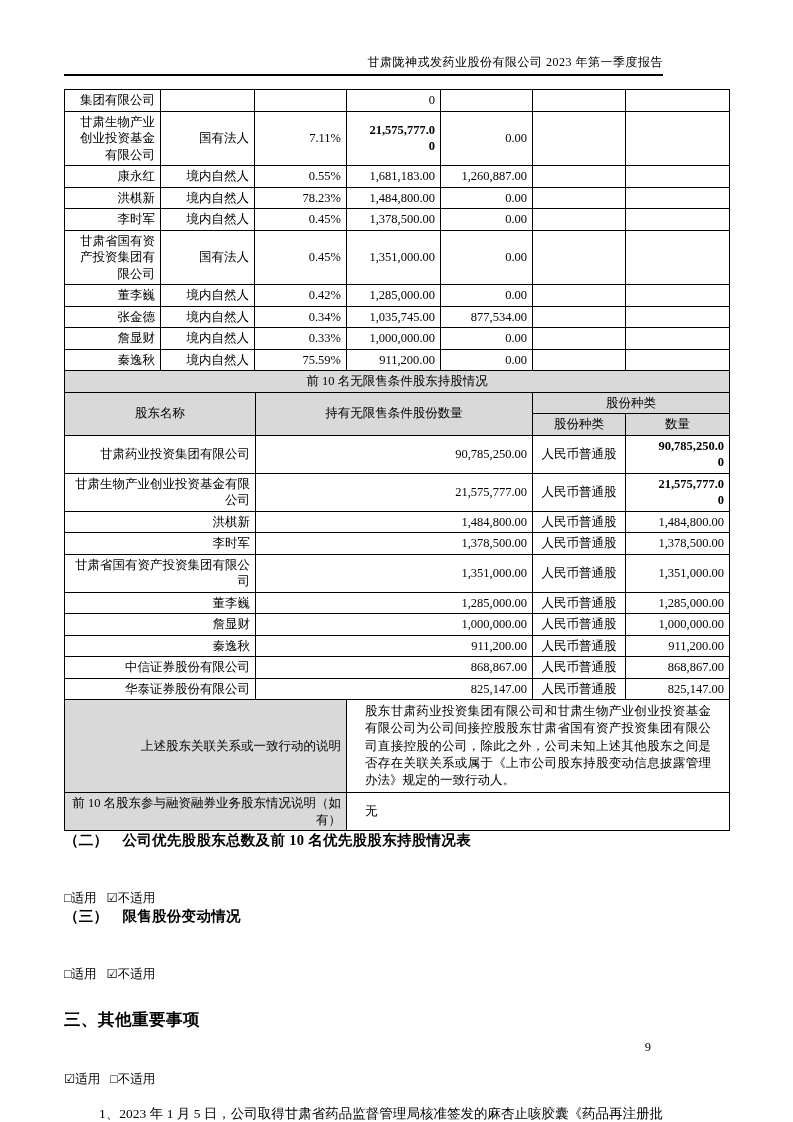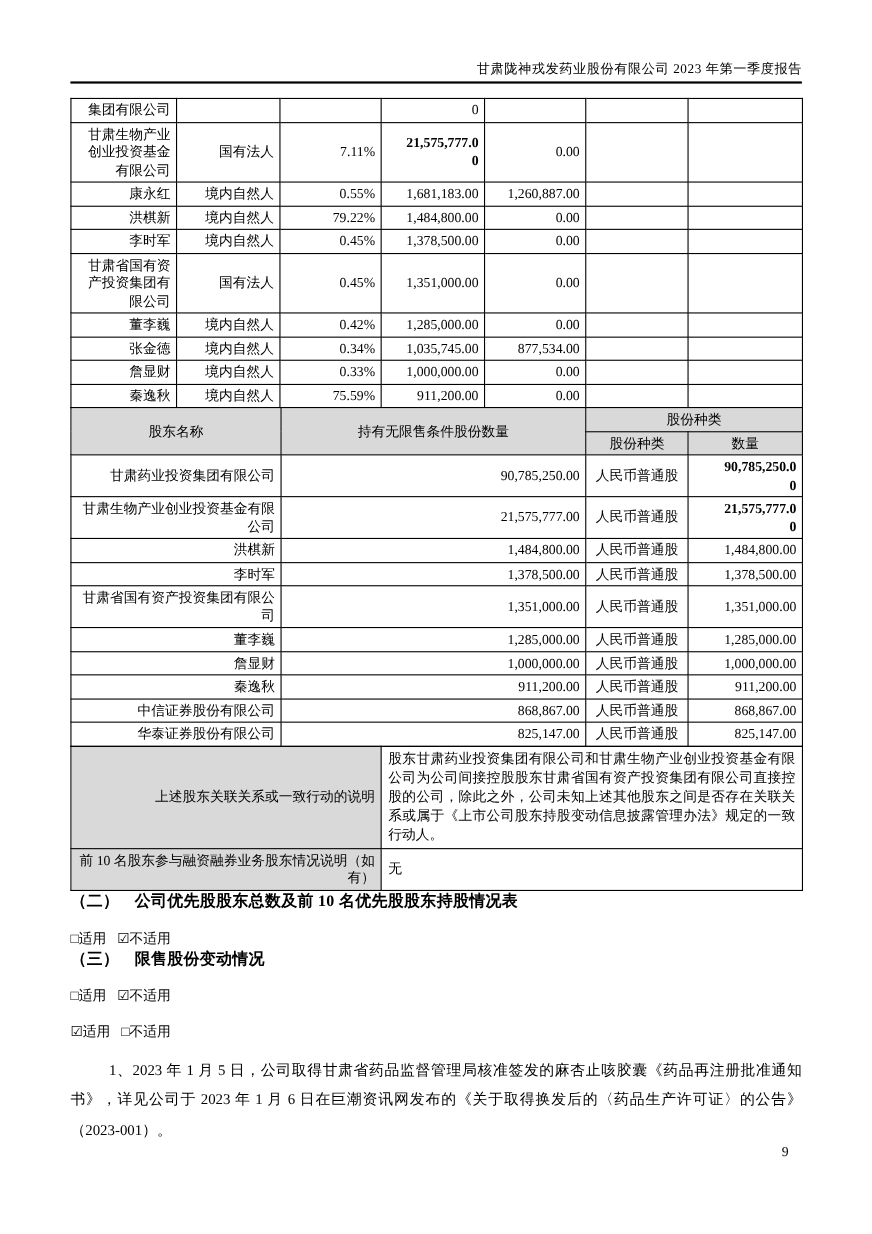--- a/index.html
+++ b/index.html
@@ -4,21 +4,21 @@
 <style>
   * { margin: 0; padding: 0; box-sizing: border-box; }
   html, body { background: #ffffff; }
   body {
     width: 793px; height: 1122px;
     font-family: "Liberation Serif", "DejaVu Serif", serif;
     color: #000;
     position: relative;
     overflow: hidden;
   }
-  .page { position: relative; width: 793px; height: 1122px; padding: 0 64px; }
+  .page { position: relative; width: 727px; height: 1122px; padding: 0 64px; }
 
   .page-header {
     padding-top: 54px;
     text-align: right;
     font-size: 12px;
     letter-spacing: 0.5px;
   }
   .header-rule { border-bottom: 2px solid #000; margin-top: 3px; }
 
   table { border-collapse: collapse; table-layout: fixed; width: 665px; }
@@ -33,28 +33,28 @@
     overflow: hidden;
   }
   .t1 { margin-top: 13px; }
   .t2, .t3 { margin-top: -1px; }
   .left   { text-align: right; }
   .right  { text-align: right; }
   .center { text-align: center; }
   .shade  { background: #d9d9d9; }
   .wrapnum { white-space: pre-line; font-weight: bold; }
   .section-row { text-align: center; background: #d9d9d9; padding: 2px 4px; }
-  .note-content { text-align: justify; line-height: 1.38; padding: 3px 6px; }
+  .note-content { text-align: justify; line-height: 1.38; padding: 3px 18px; }
 
   .h3 {
     font-size: 14.5px; font-weight: bold;
     letter-spacing: 0.3px;
   }
   .h3 .h3-label { margin-right: 14px; }
-  .checkline { font-size: 12.5px; margin-top: 16px; }
+  .checkline { font-size: 12.5px; margin-top: 40px; }
   .checkline .cb { margin-right: 10px; }
   .h2 {
     font-size: 16.5px; font-weight: bold;
     margin-top: 26px;
     letter-spacing: 0.5px;
   }
   .body-paragraph {
     margin-top: 12px;
     font-size: 13.5px;
     line-height: 2.05;
@@ -112,21 +112,21 @@
         <td class="left">境内自然人</td>
         <td class="right">0.55%</td>
         <td class="right">1,681,183.00</td>
         <td class="right">1,260,887.00</td>
         <td></td>
         <td></td>
       </tr>
       <tr>
         <td class="left">洪棋新</td>
         <td class="left">境内自然人</td>
-        <td class="right">79.22%</td>
+        <td class="right">78.23%</td>
         <td class="right">1,484,800.00</td>
         <td class="right">0.00</td>
         <td></td>
         <td></td>
       </tr>
       <tr>
         <td class="left">李时军</td>
         <td class="left">境内自然人</td>
         <td class="right">0.45%</td>
         <td class="right">1,378,500.00</td>
@@ -171,20 +171,23 @@
         <td></td>
       </tr>
       <tr>
         <td class="left">秦逸秋</td>
         <td class="left">境内自然人</td>
         <td class="right">75.59%</td>
         <td class="right">911,200.00</td>
         <td class="right">0.00</td>
         <td></td>
         <td></td>
+      </tr>
+      <tr>
+        <td colspan="7" class="section-row">前 10 名无限售条件股东持股情况</td>
       </tr>
     </tbody>
   </table>
 
   <table class="t2">
     <colgroup>
       <col style="width:191px">
         <col style="width:277px">
         <col style="width:93px">
         <col style="width:104px">
@@ -288,20 +291,21 @@
     <span class="cb">□适用</span><span>☑不适用</span>
   </div>
 
   <div class="h3">
     <span class="h3-label">（三）</span><span>限售股份变动情况</span>
   </div>
   <div class="checkline">
     <span class="cb">□适用</span><span>☑不适用</span>
   </div>
 
+  <div class="h2">三、其他重要事项</div>
   <div class="checkline">
     <span class="cb">☑适用</span><span>□不适用</span>
   </div>
 
   <p class="body-paragraph">1、2023 年 1 月 5 日，公司取得甘肃省药品监督管理局核准签发的麻杏止咳胶囊《药品再注册批准通知书》，详见公司于 2023 年 1 月 6 日在巨潮资讯网发布的《关于取得换发后的〈药品生产许可证〉的公告》（2023-001）。</p>
 
   <div class="page-number">9</div>
 </div>
 
 </body></html>

